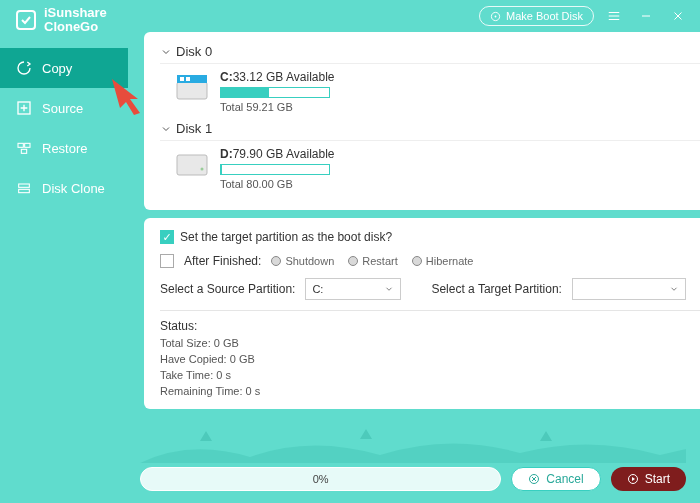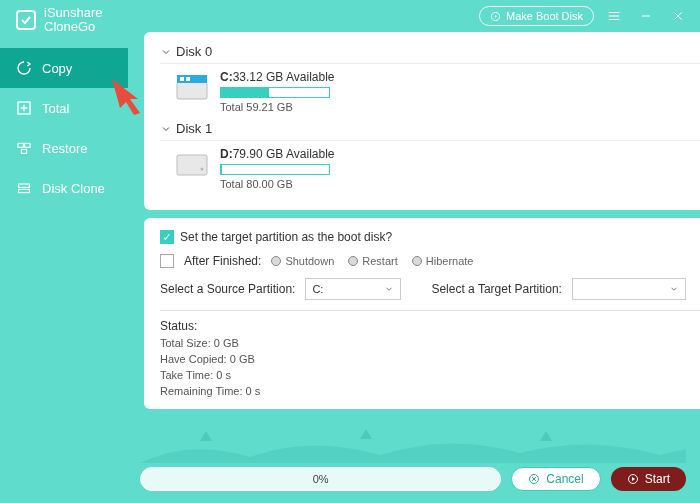--- a/index.html
+++ b/index.html
@@ -2,21 +2,21 @@
 <html><head>
 <meta charset="utf-8">
 <style>
 *{margin:0;padding:0;box-sizing:border-box;font-family:"Segoe UI",Arial,sans-serif}
 body{width:700px;height:503px;background:#60dccd;position:relative;overflow:hidden}
 .titlebar{height:32px;display:flex;align-items:center;justify-content:flex-end;padding:8px 10px;gap:8px}
 .make-boot{border:1px solid rgba(255,255,255,.85);color:#fff;font-size:11px;border-radius:12px;height:20px;padding:0 10px;display:flex;align-items:center;gap:5px;background:transparent;cursor:pointer}
 .winbtn{width:24px;height:24px;display:flex;align-items:center;justify-content:center;color:#fff;cursor:pointer}
 .logo{position:absolute;left:14px;top:6px;display:flex;align-items:center;gap:6px;color:#fff}
 .logo-ic{width:24px;height:24px}
-.logo-txt{font-size:13px;line-height:14px;font-weight:400}
+.logo-txt{font-size:13px;line-height:14px;font-weight:700}
 .sidebar{position:absolute;left:0;top:48px;width:128px}
 .side-item{display:flex;align-items:center;gap:10px;height:40px;padding:0 16px;color:#fff;font-size:13px;cursor:pointer}
 .side-item.active{background:#0fa693}
 .side-ic{width:16px;height:16px;flex-shrink:0}
 .arrow-cursor{position:absolute;left:108px;top:75px;width:40px;height:40px;z-index:10}
 .main{position:absolute;left:144px;top:32px;width:620px}
 .card{background:#fff;border-radius:6px;padding:12px 16px;margin-bottom:8px}
 .disk-hdr{display:flex;align-items:center;font-size:13px;color:#333;gap:4px;border-bottom:1px solid #eee;padding-bottom:4px;margin-bottom:6px}
 .dev{display:flex;gap:12px;align-items:flex-start;padding-left:16px;margin-bottom:8px}
 .hdd-ic{width:32px;height:26px;margin-top:4px}
@@ -88,21 +88,21 @@
         <path d="M12 3a9 9 0 1 0 9 9" stroke="#fff" stroke-width="2" fill="none"></path>
         <path d="M17 3l4 3-4 3" stroke="#fff" stroke-width="2" fill="none"></path>
       </svg>
     <span>Copy</span>
   </div>
   <div class="side-item">
     <svg class="side-ic" viewBox="0 0 24 24">
         <rect x="3" y="3" width="18" height="18" fill="none" stroke="#fff" stroke-width="2"></rect>
         <path d="M12 7v10M7 12h10" stroke="#fff" stroke-width="2"></path>
       </svg>
-    <span>Total</span>
+    <span>Source</span>
   </div>
   <div class="side-item">
     <svg class="side-ic" viewBox="0 0 24 24">
         <rect x="3" y="5" width="8" height="6" fill="none" stroke="#fff" stroke-width="1.6"></rect>
         <rect x="13" y="5" width="8" height="6" fill="none" stroke="#fff" stroke-width="1.6"></rect>
         <rect x="8" y="14" width="8" height="6" fill="none" stroke="#fff" stroke-width="1.6"></rect>
       </svg>
     <span>Restore</span>
   </div>
   <div class="side-item">

